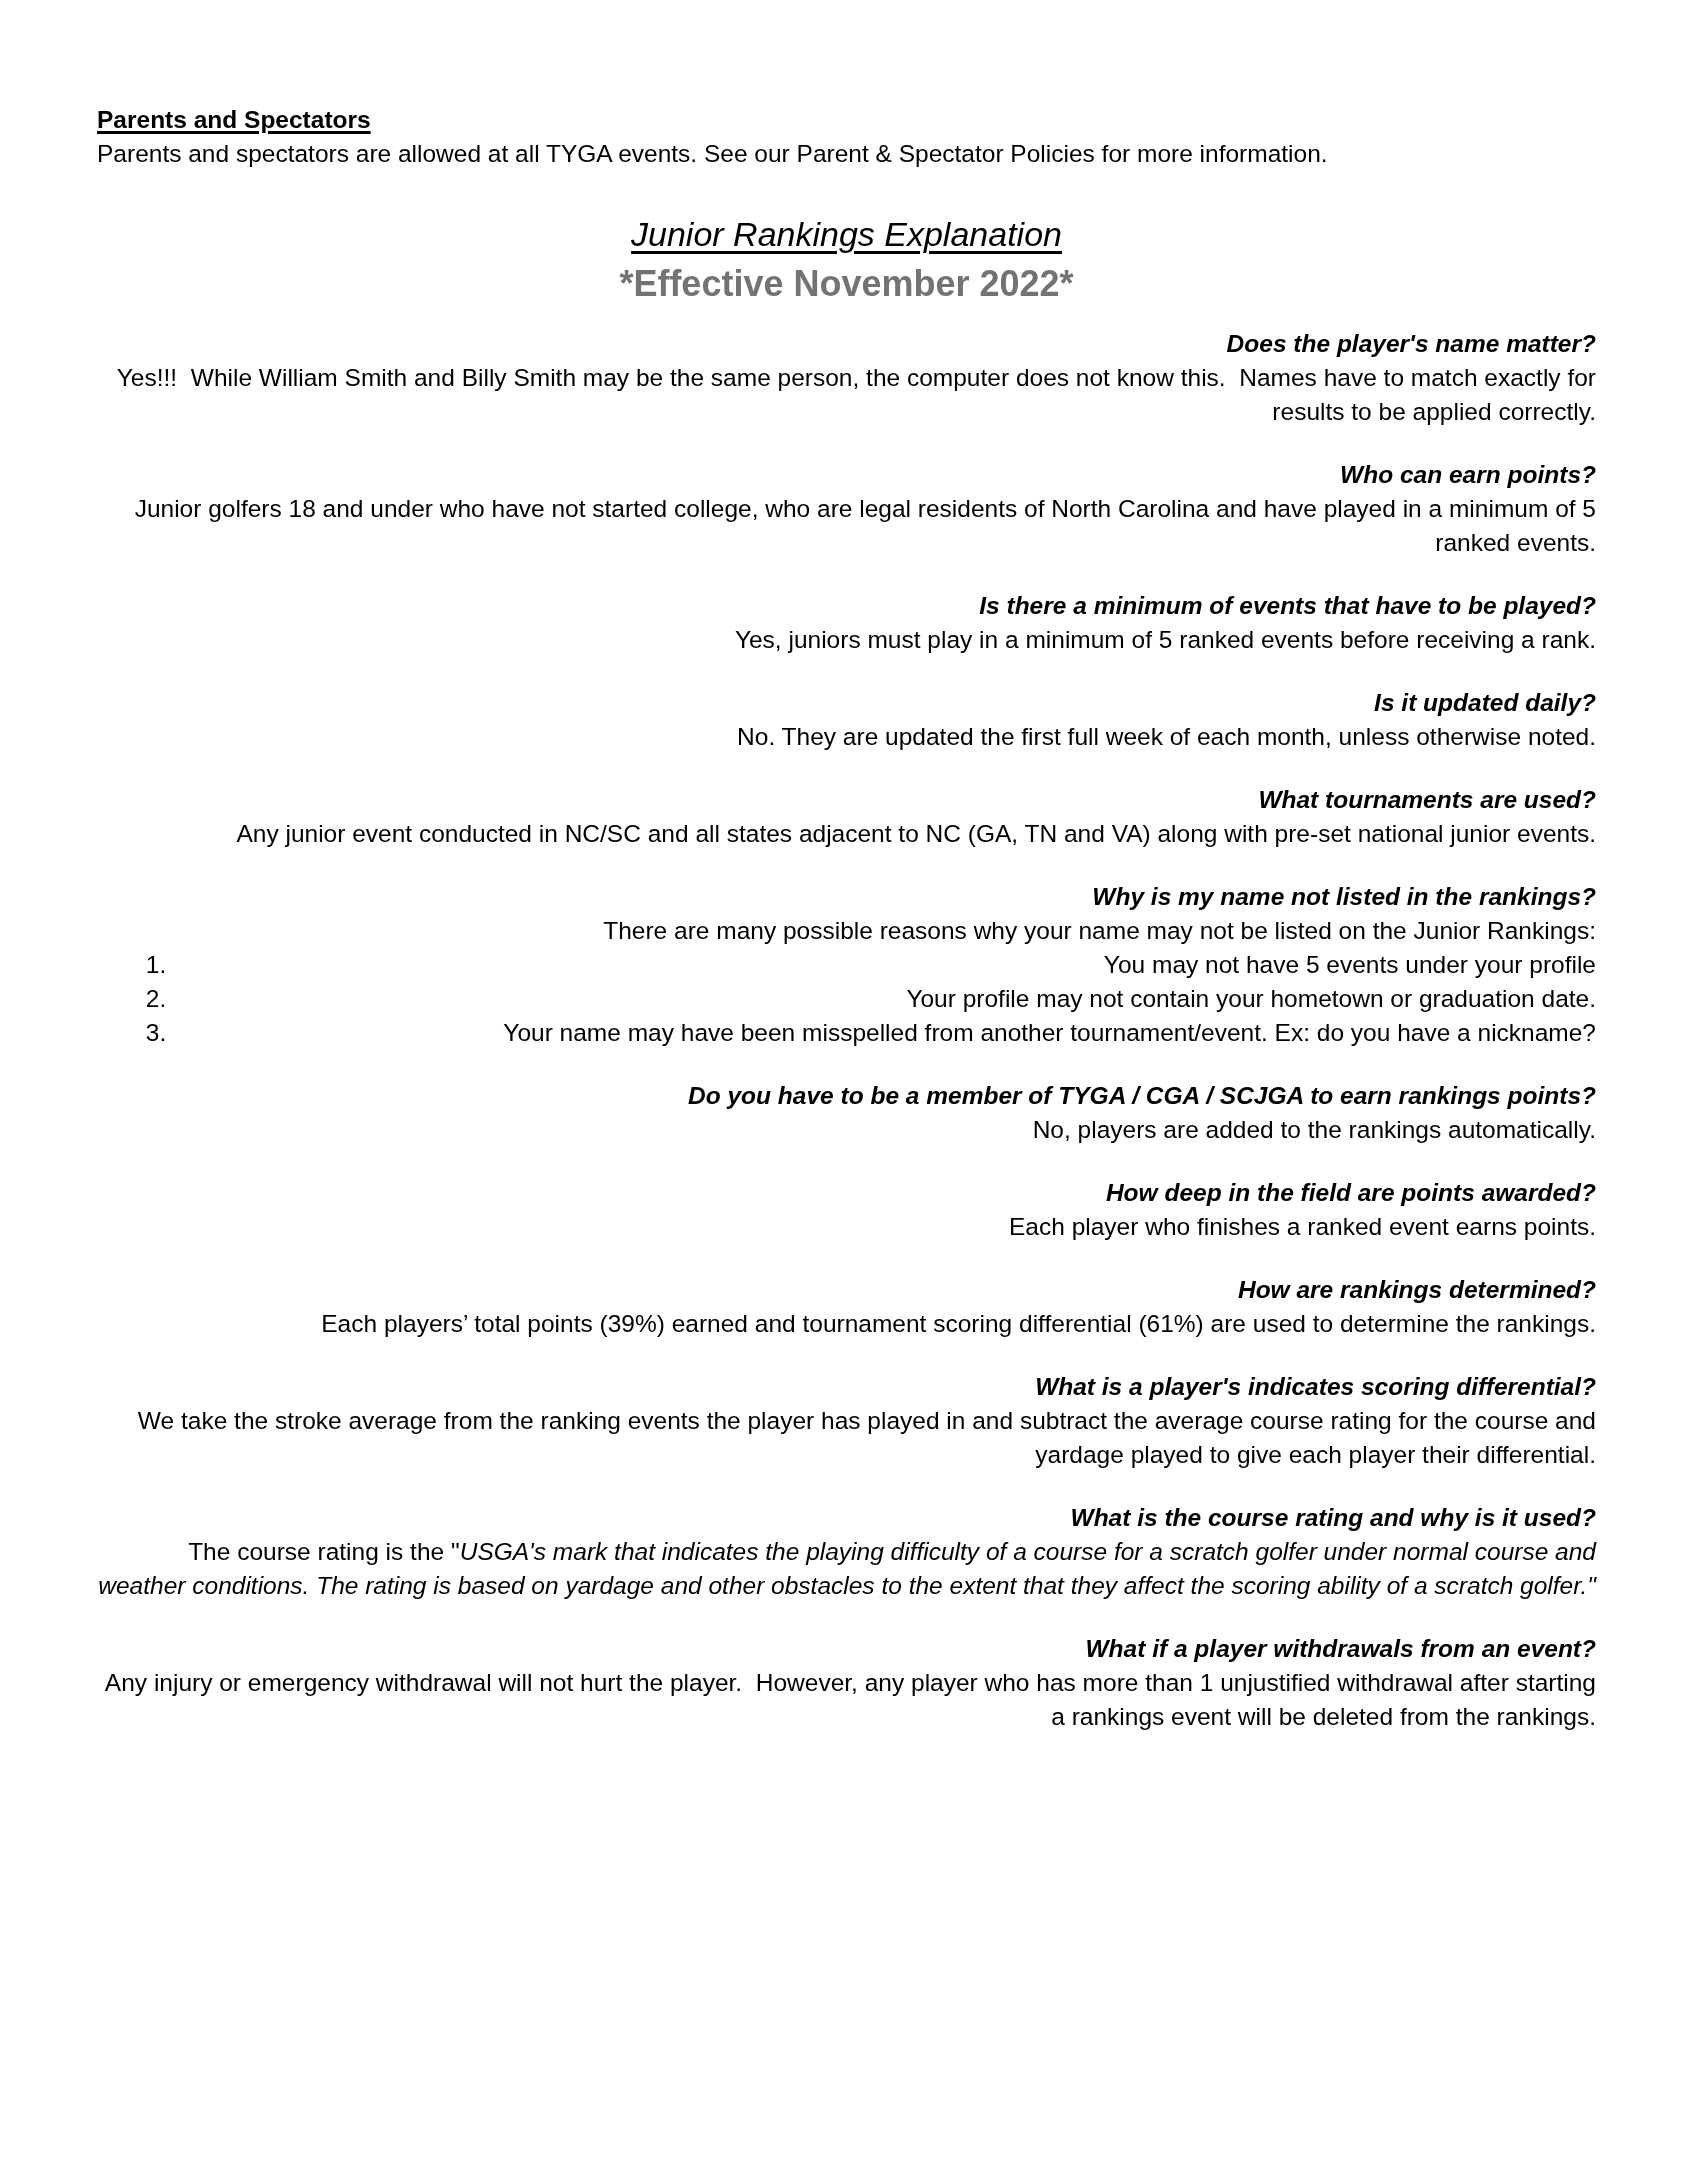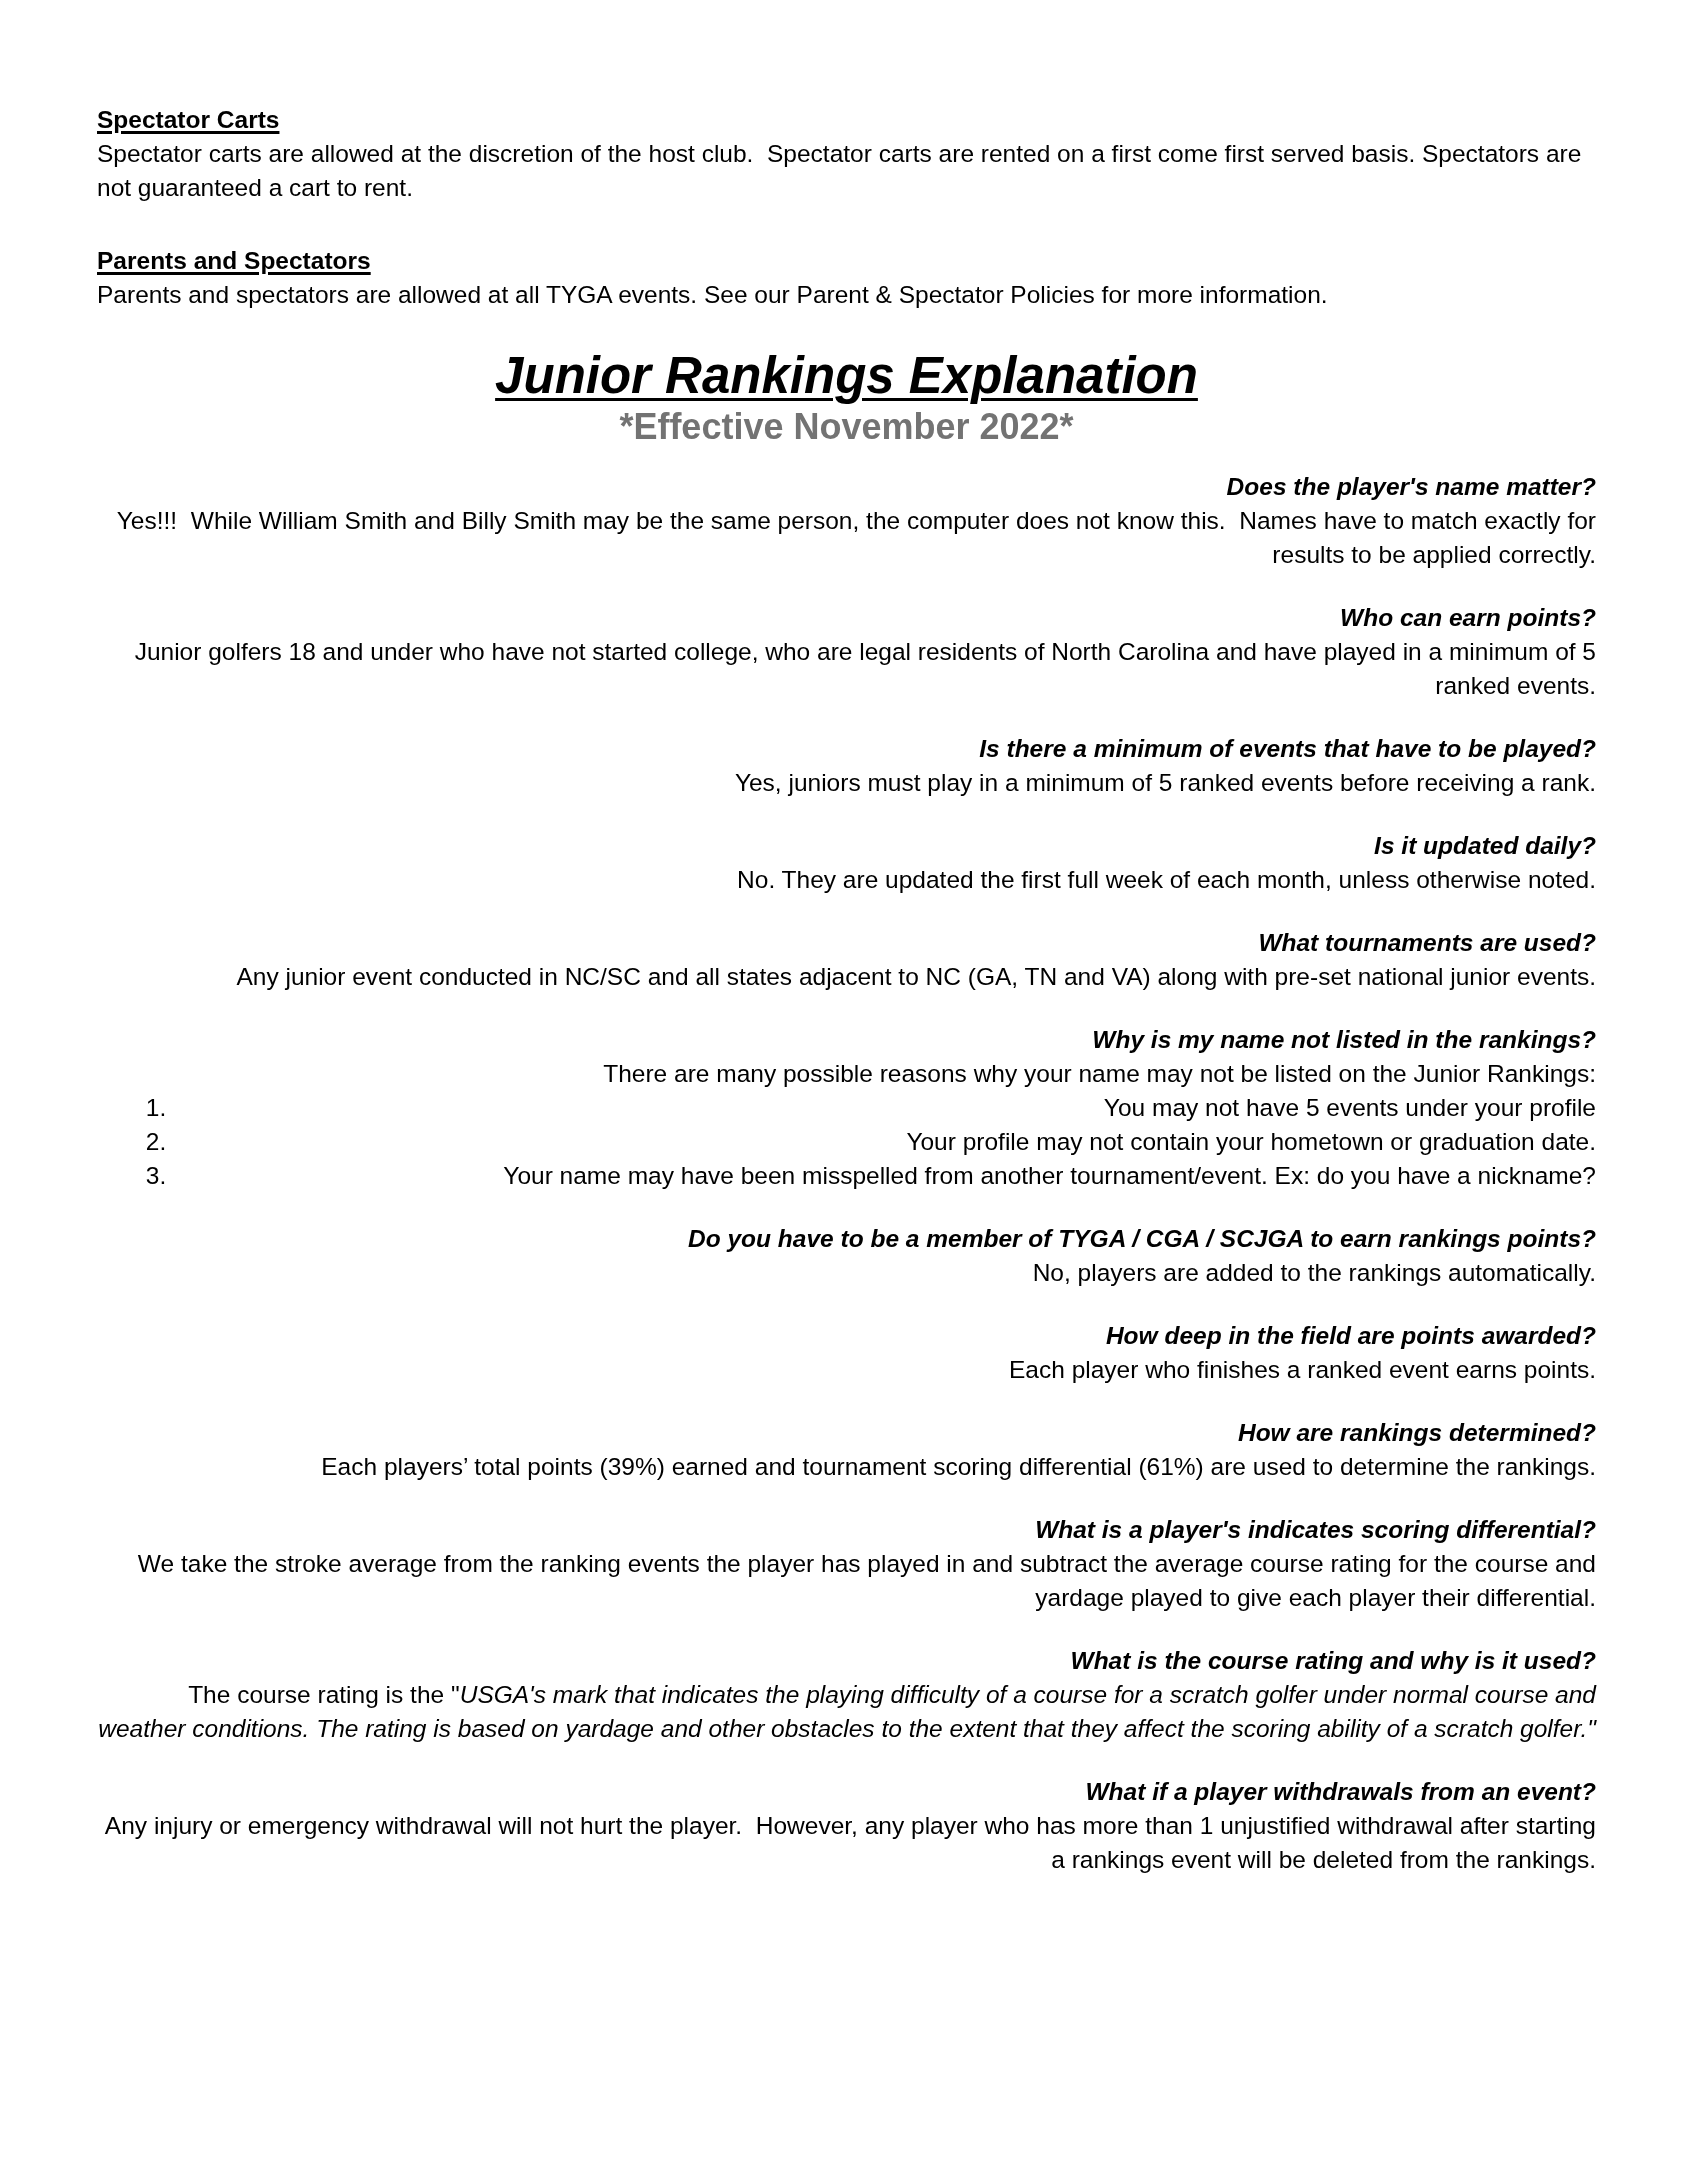--- a/index.html
+++ b/index.html
@@ -31,23 +31,23 @@
   .body {
     margin: 0;
     white-space: pre-wrap;
   }
   .title-block {
     text-align: center;
     margin: 5px 0 20px 0;
   }
   .doc-title {
     display: inline-block;
-    font-size: 51px;
+    font-size: 34px;
     line-height: 49px;
-    font-weight: bold;
+    font-weight: normal;
     font-style: italic;
     text-decoration: underline;
     text-decoration-thickness: 3.4px;
     text-underline-offset: 5px;
     margin: 0;
   }
   .doc-subtitle {
     font-size: 36px;
     line-height: 46px;
     font-weight: bold;
@@ -68,24 +68,20 @@
     padding-left: 11.8px;
     white-space: pre-wrap;
   }
   .qa .body em { font-style: italic; }
 </style>
 </head>
 <body>
 
 <div class="page">
 
-  <section class="sec">
-    <h2 class="sec-h">Spectator Carts</h2>
-    <p class="body">Spectator carts are allowed at the discretion of the host club.  Spectator carts are rented on a first come first served basis. Spectators are not guaranteed a cart to rent.</p>
-  </section>
 
   <section class="sec">
     <h2 class="sec-h">Parents and Spectators</h2>
     <p class="body">Parents and spectators are allowed at all TYGA events. See our Parent &amp; Spectator Policies for more information.</p>
   </section>
 
 
   <div class="title-block">
     <h1 class="doc-title">Junior Rankings Explanation</h1>
     <div class="doc-subtitle" style="color: #737373;">*Effective November 2022*</div>

